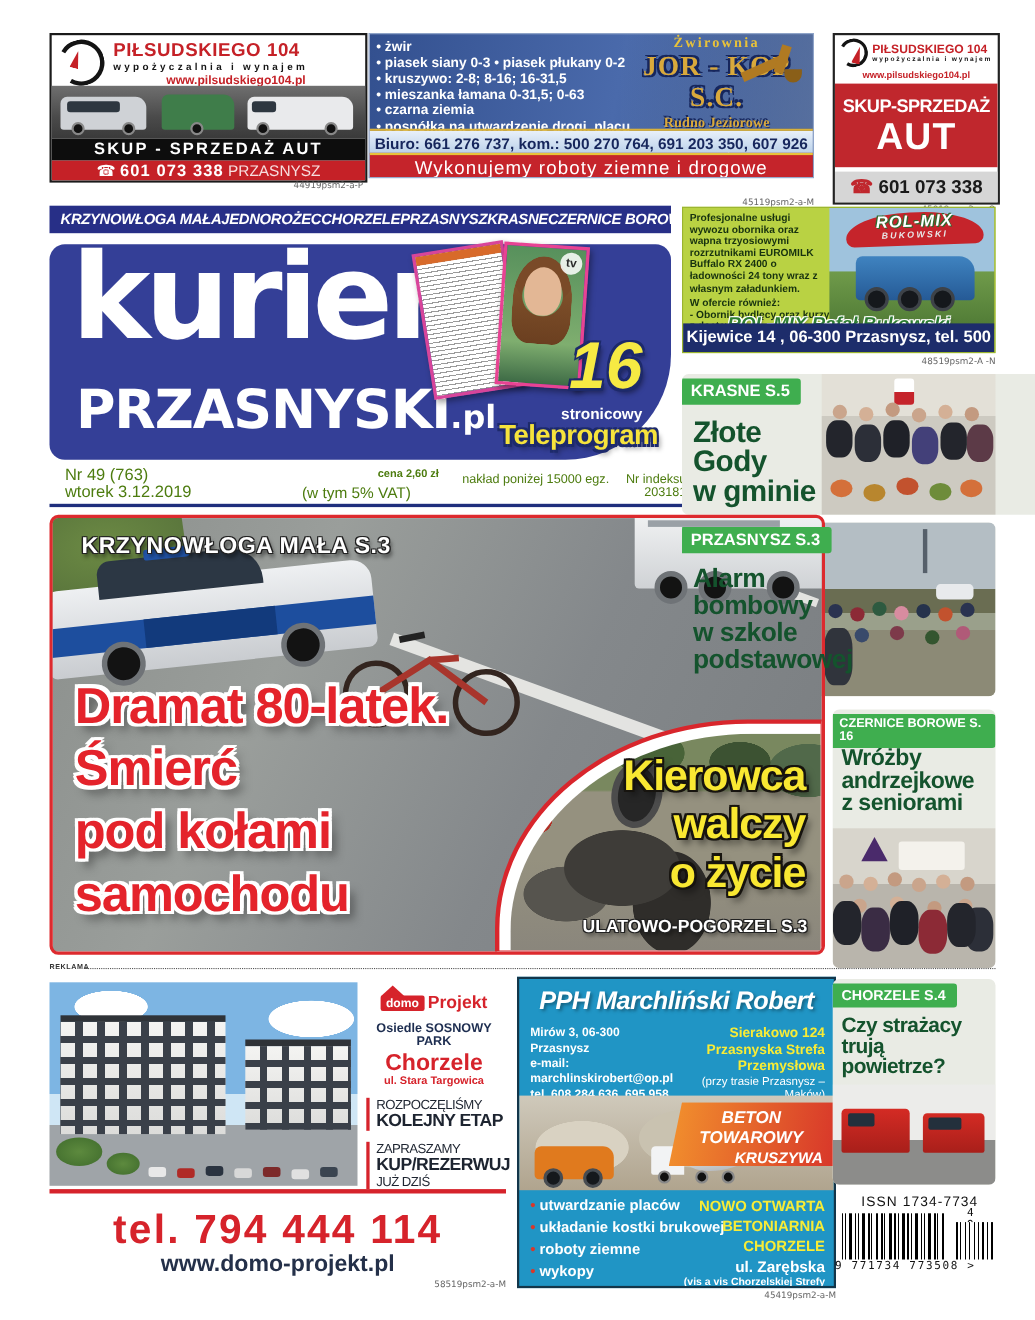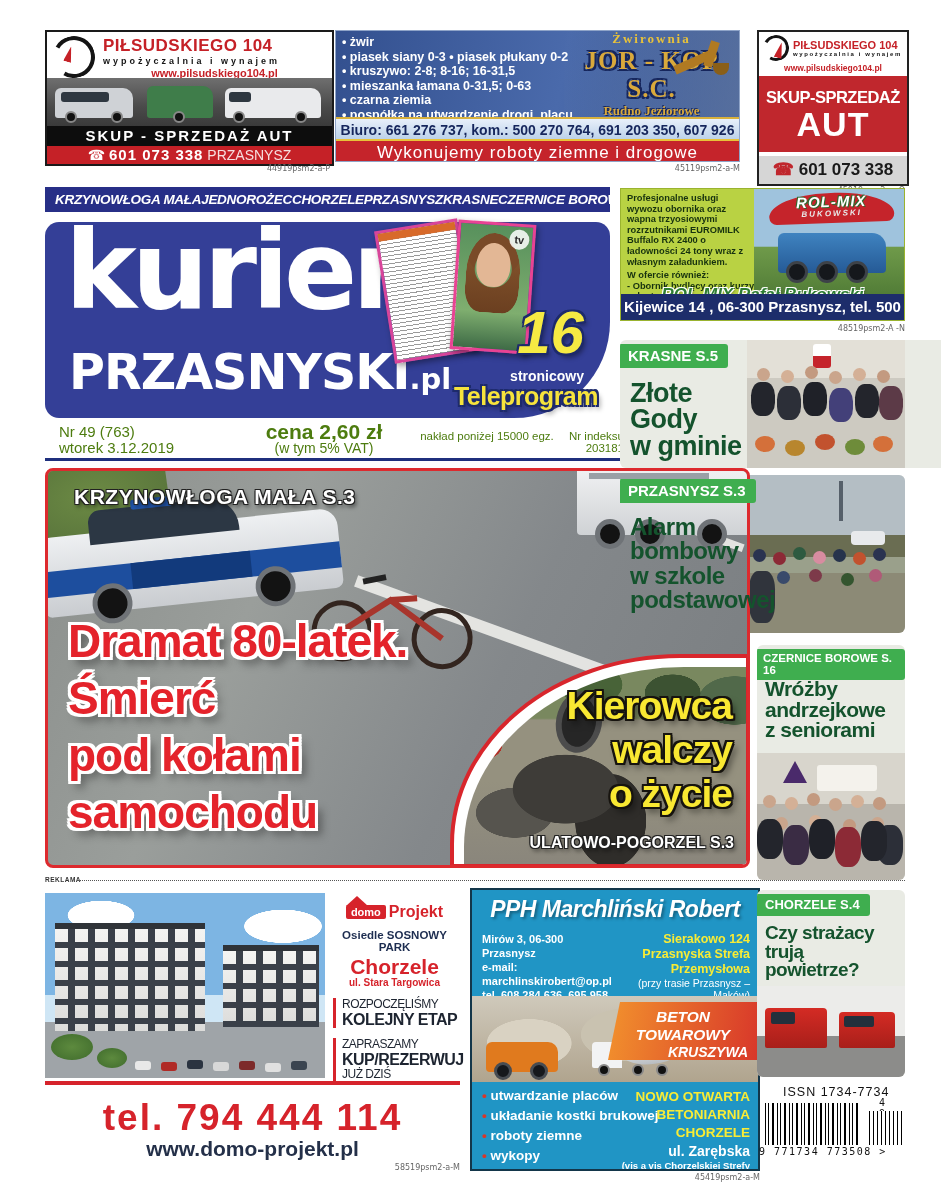--- a/index.html
+++ b/index.html
@@ -113,21 +113,21 @@
   .tvbadge{position:absolute;right:3px;top:3px;width:20px;height:20px;border-radius:50%;background:rgba(255,255,255,.85);
            color:#2a2a2a;font-weight:bold;font-size:11px;text-align:center;line-height:20px;}
   .t16{position:absolute;right:26px;top:76px;color:#f6ea43;font-weight:bold;font-style:italic;font-size:60px;}
   .tword1{position:absolute;right:26px;top:146px;color:#fff;font-weight:bold;font-size:14px;}
   .tword2{position:absolute;right:12px;top:160px;color:#f6e33c;font-weight:bold;font-size:25px;letter-spacing:-.5px;}
 
   
   .dateline{left:59px;top:424px;width:565px;height:32px;display:flex;color:#4d7c0f;}
   .dl1{width:190px;font-size:15px;line-height:16px;}
   .dl2{width:150px;text-align:center;font-size:14px;line-height:16px;}
-  .dl2 .b{font-weight:bold;font-size:21px;}
+  .dl2 .b{font-weight:bold;font-size:10px;text-align:right;}
   .dl3{flex:1;text-align:right;font-size:11.5px;align-self:flex-end;padding-bottom:2px;}
   .dl3 span{margin-left:12px;}
   .bluerule{left:45px;top:458px;width:705px;height:3px;background:#1f2f7d;}
 
   
   .teaser{background:#e9ebe4;border-radius:6px;overflow:hidden;}
   .tlabel{position:absolute;left:0;top:4px;background:#3fae4f;color:#fff;font-weight:bold;
           padding:3px 10px 4px 8px;border-radius:0 3px 3px 0;z-index:3;}
   .ttitle{position:absolute;color:#14532d;font-weight:bold;letter-spacing:-.5px;line-height:.98;z-index:2;}
   .tphoto{position:absolute;overflow:hidden;}
@@ -324,21 +324,21 @@
       </div>
       <div class="jk-brandtop">Żwirownia</div>
       <div class="jk-brand">JOR - KOP S.C.</div>
       <div class="jk-brandsub">Rudno Jeziorowe</div>
       <div class="jk-transport pre">transport i dowóz
 do klienta</div>
     </div>
     <div class="jk-contact">Biuro: 661 276 737, kom.: 500 270 764, 691 203 350, 607 926 997</div>
     <div class="jk-banner">Wykonujemy roboty ziemne i drogowe</div>
   </div>
-  <div class="code" style="left:335px;top:164px;width:405px;">45119psm2-a-M</div>
+  <div class="code" style="left:335px;top:179px;width:405px;">45119psm2-a-M</div>
 
   <div class="abs ad3 a3">
     <div class="a3top">
       <div class="a3row">
         <span class="arrowlogo"></span>
         <div>
           <div class="a3title">PIŁSUDSKIEGO 104</div>
           <div class="a3sub">wypożyczalnia i wynajem</div>
         </div>
       </div>

